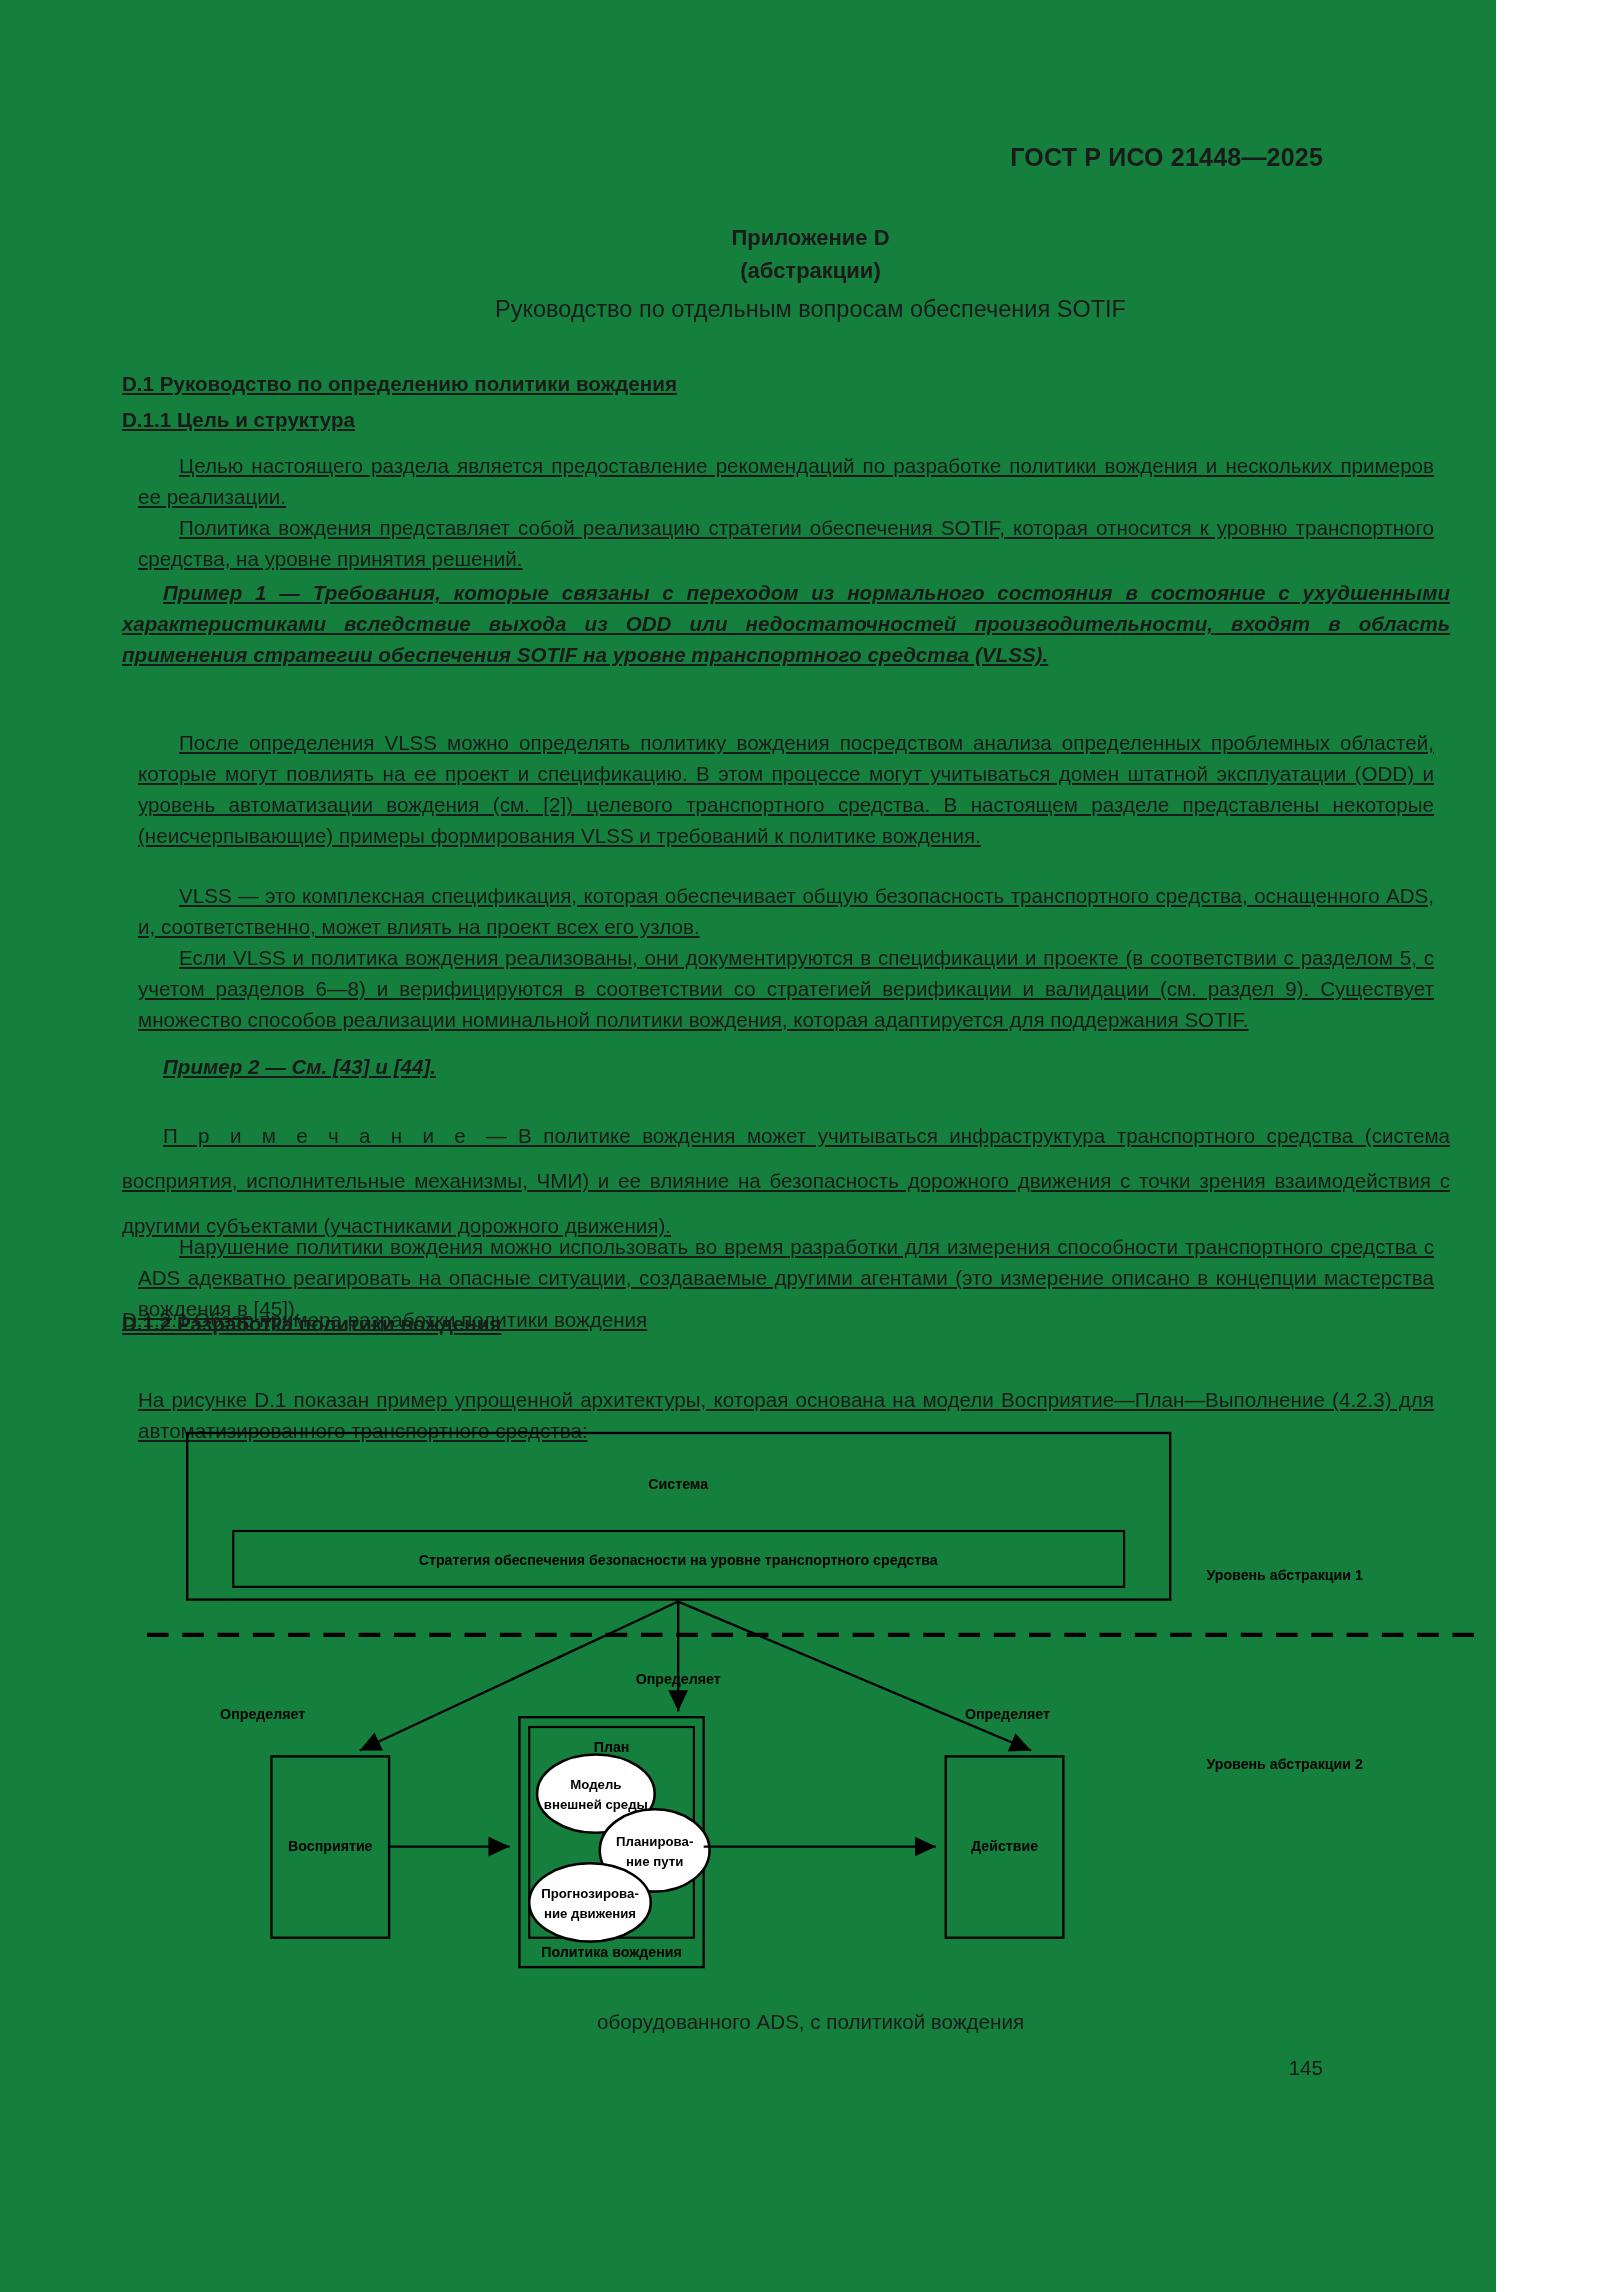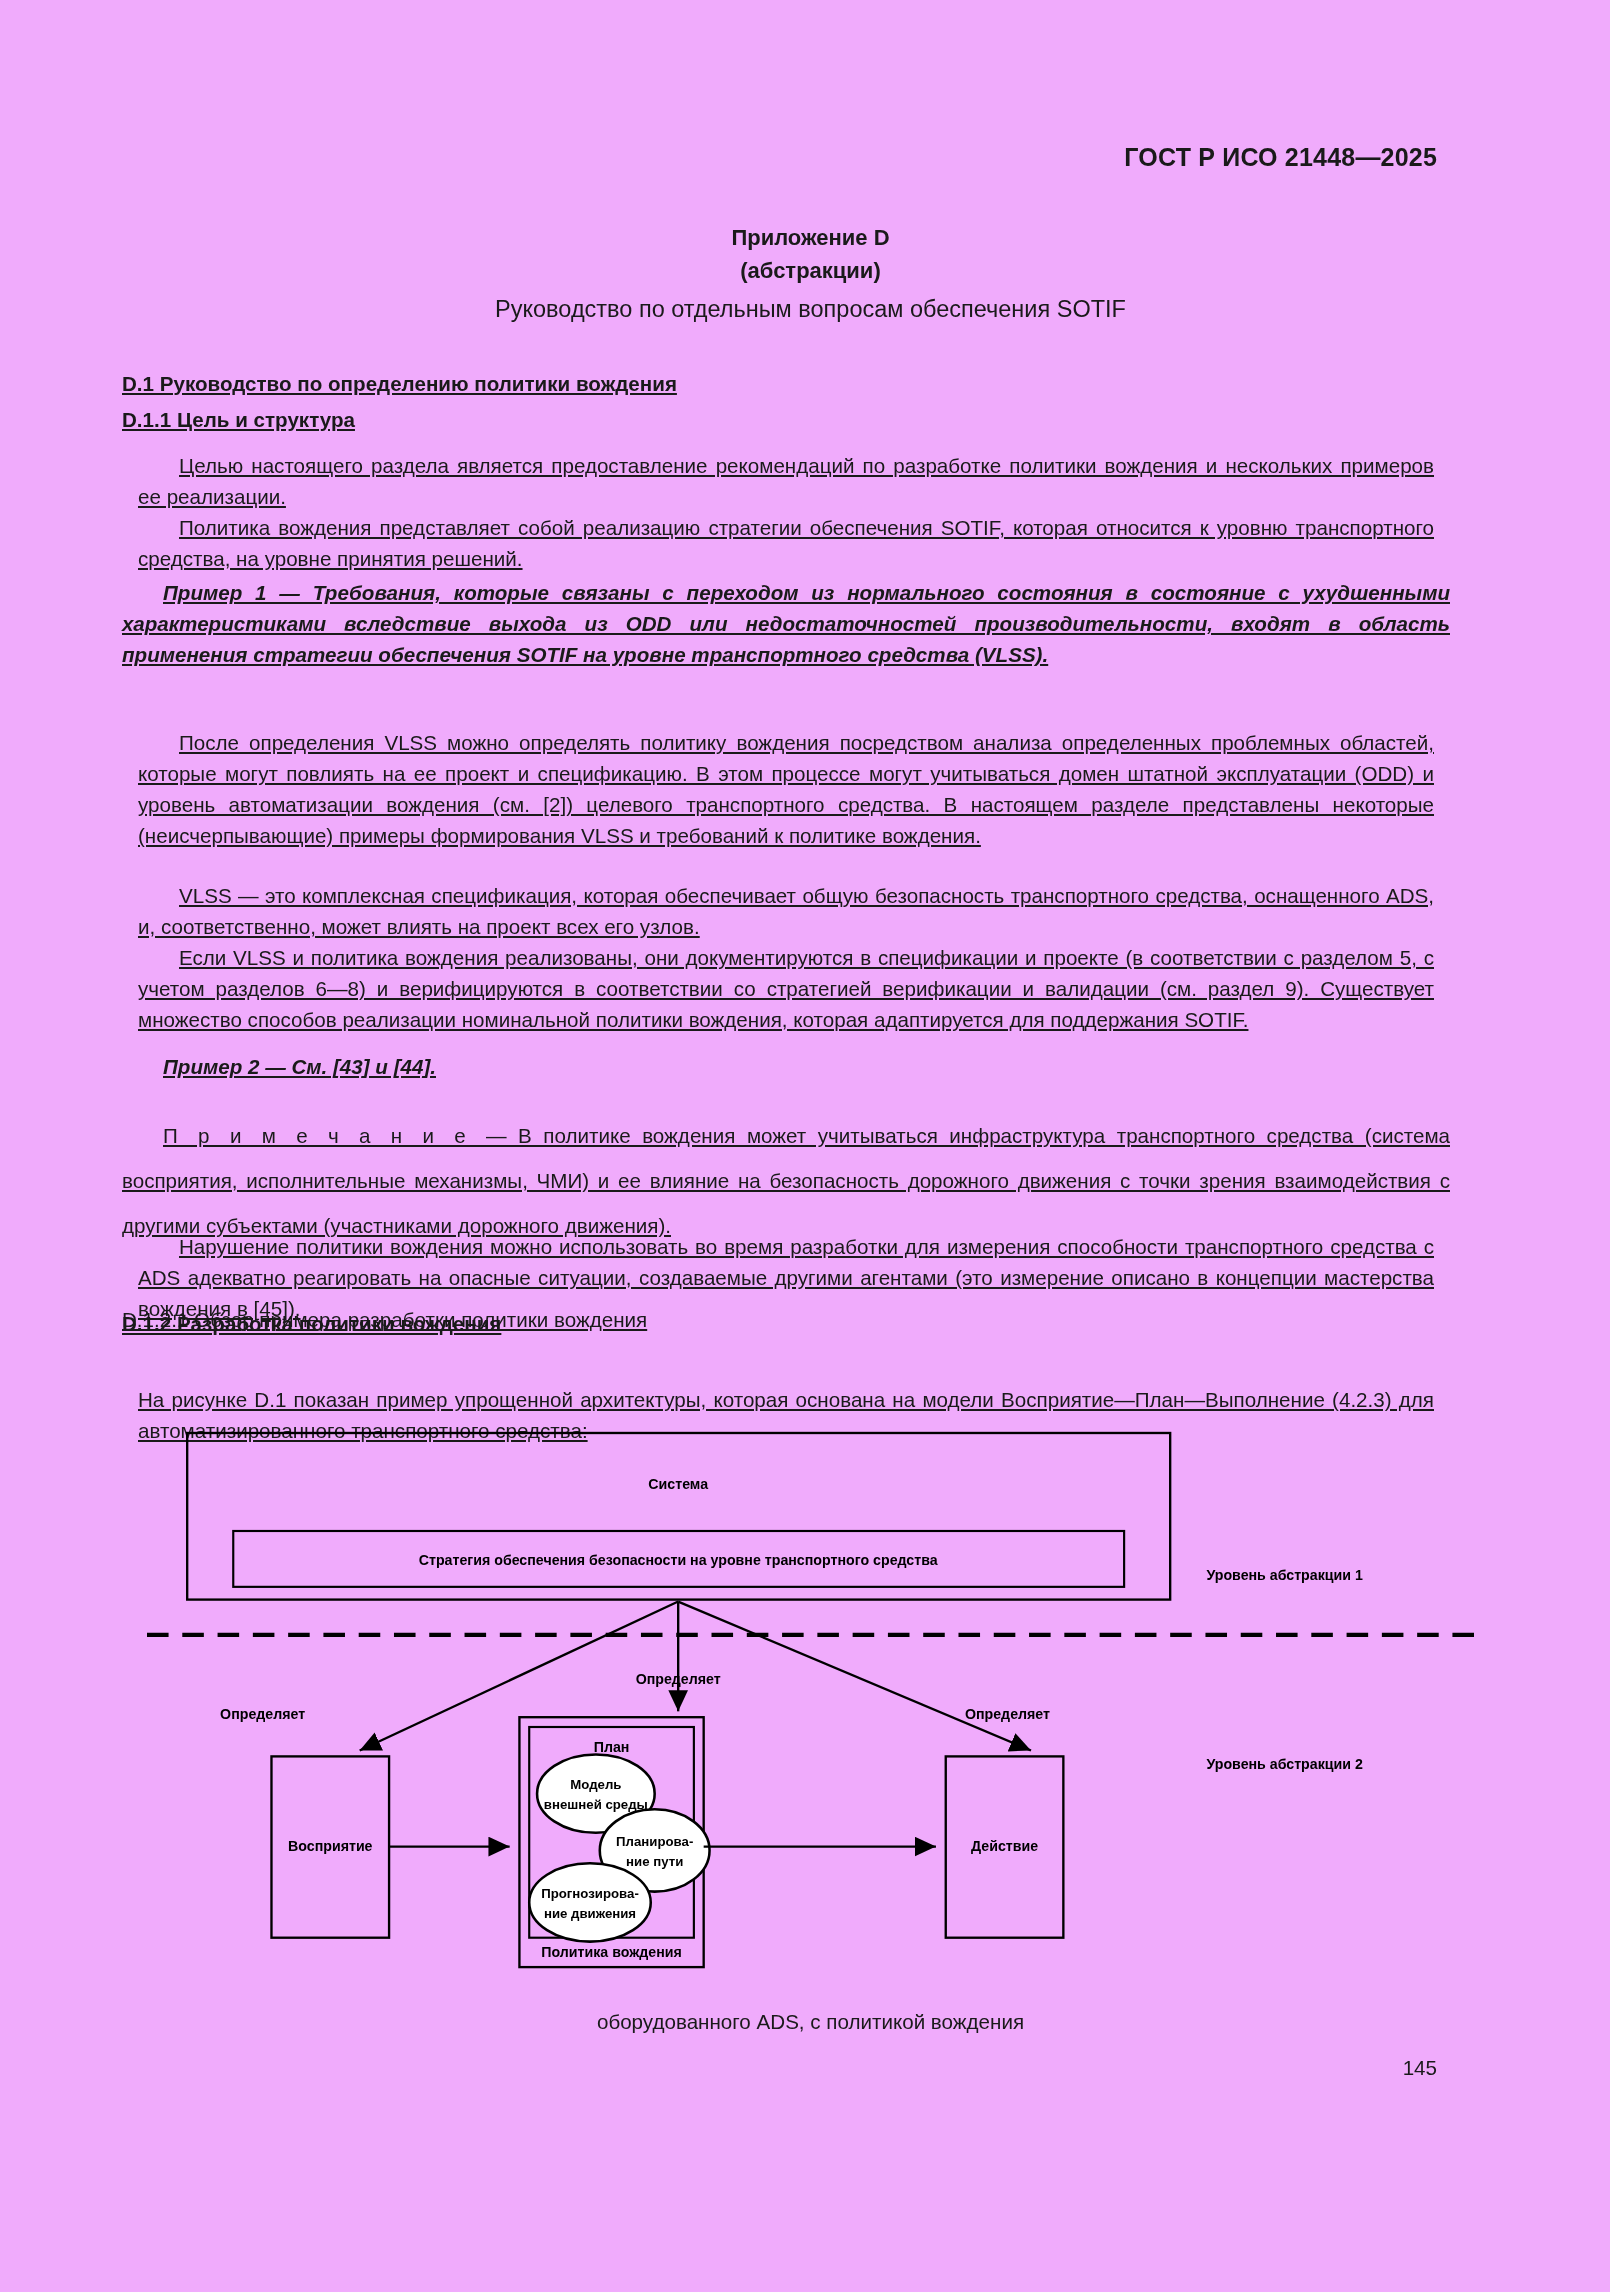--- a/index.html
+++ b/index.html
@@ -2,23 +2,23 @@
 <html lang="ru"><head>
 <meta charset="utf-8">
 <style>
   html, body {
     margin: 0;
     padding: 0;
     background: #ffffff;
   }
   .page {
     position: relative;
-    width: 1610px;
+    width: 1496px;
     height: 2293px;
-    background: #f0abfc;
+    background: #15803d;
     font-family: "Liberation Sans", sans-serif;
     color: #1a1a1a;
     overflow: hidden;
     box-sizing: border-box;
   }
   .doc-header {
     position: absolute;
     top: 143px;
     right: 173px;
     font-size: 25px;

